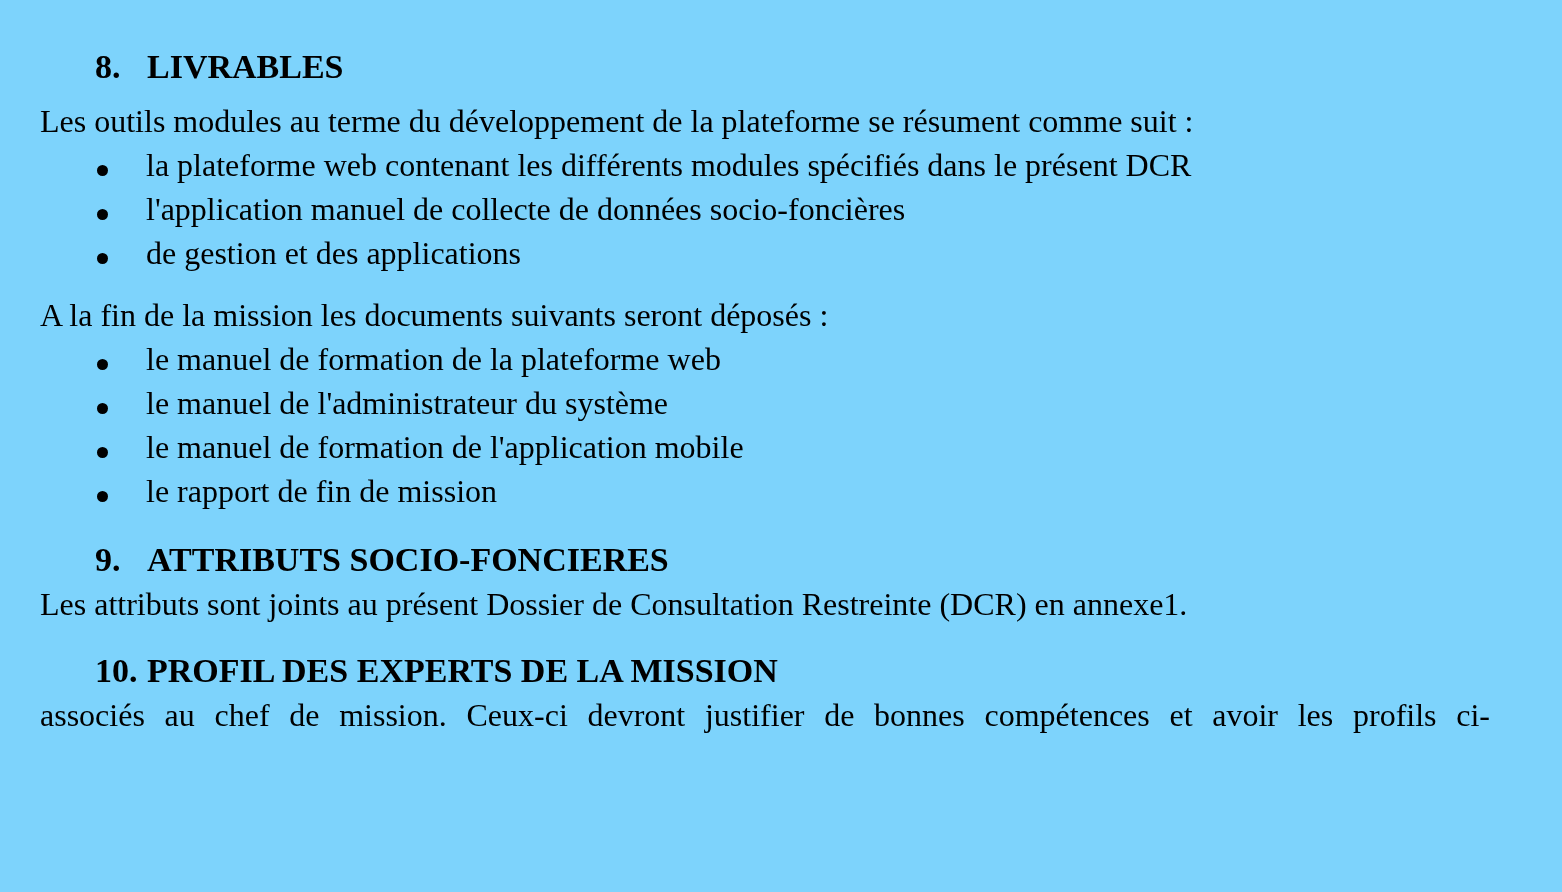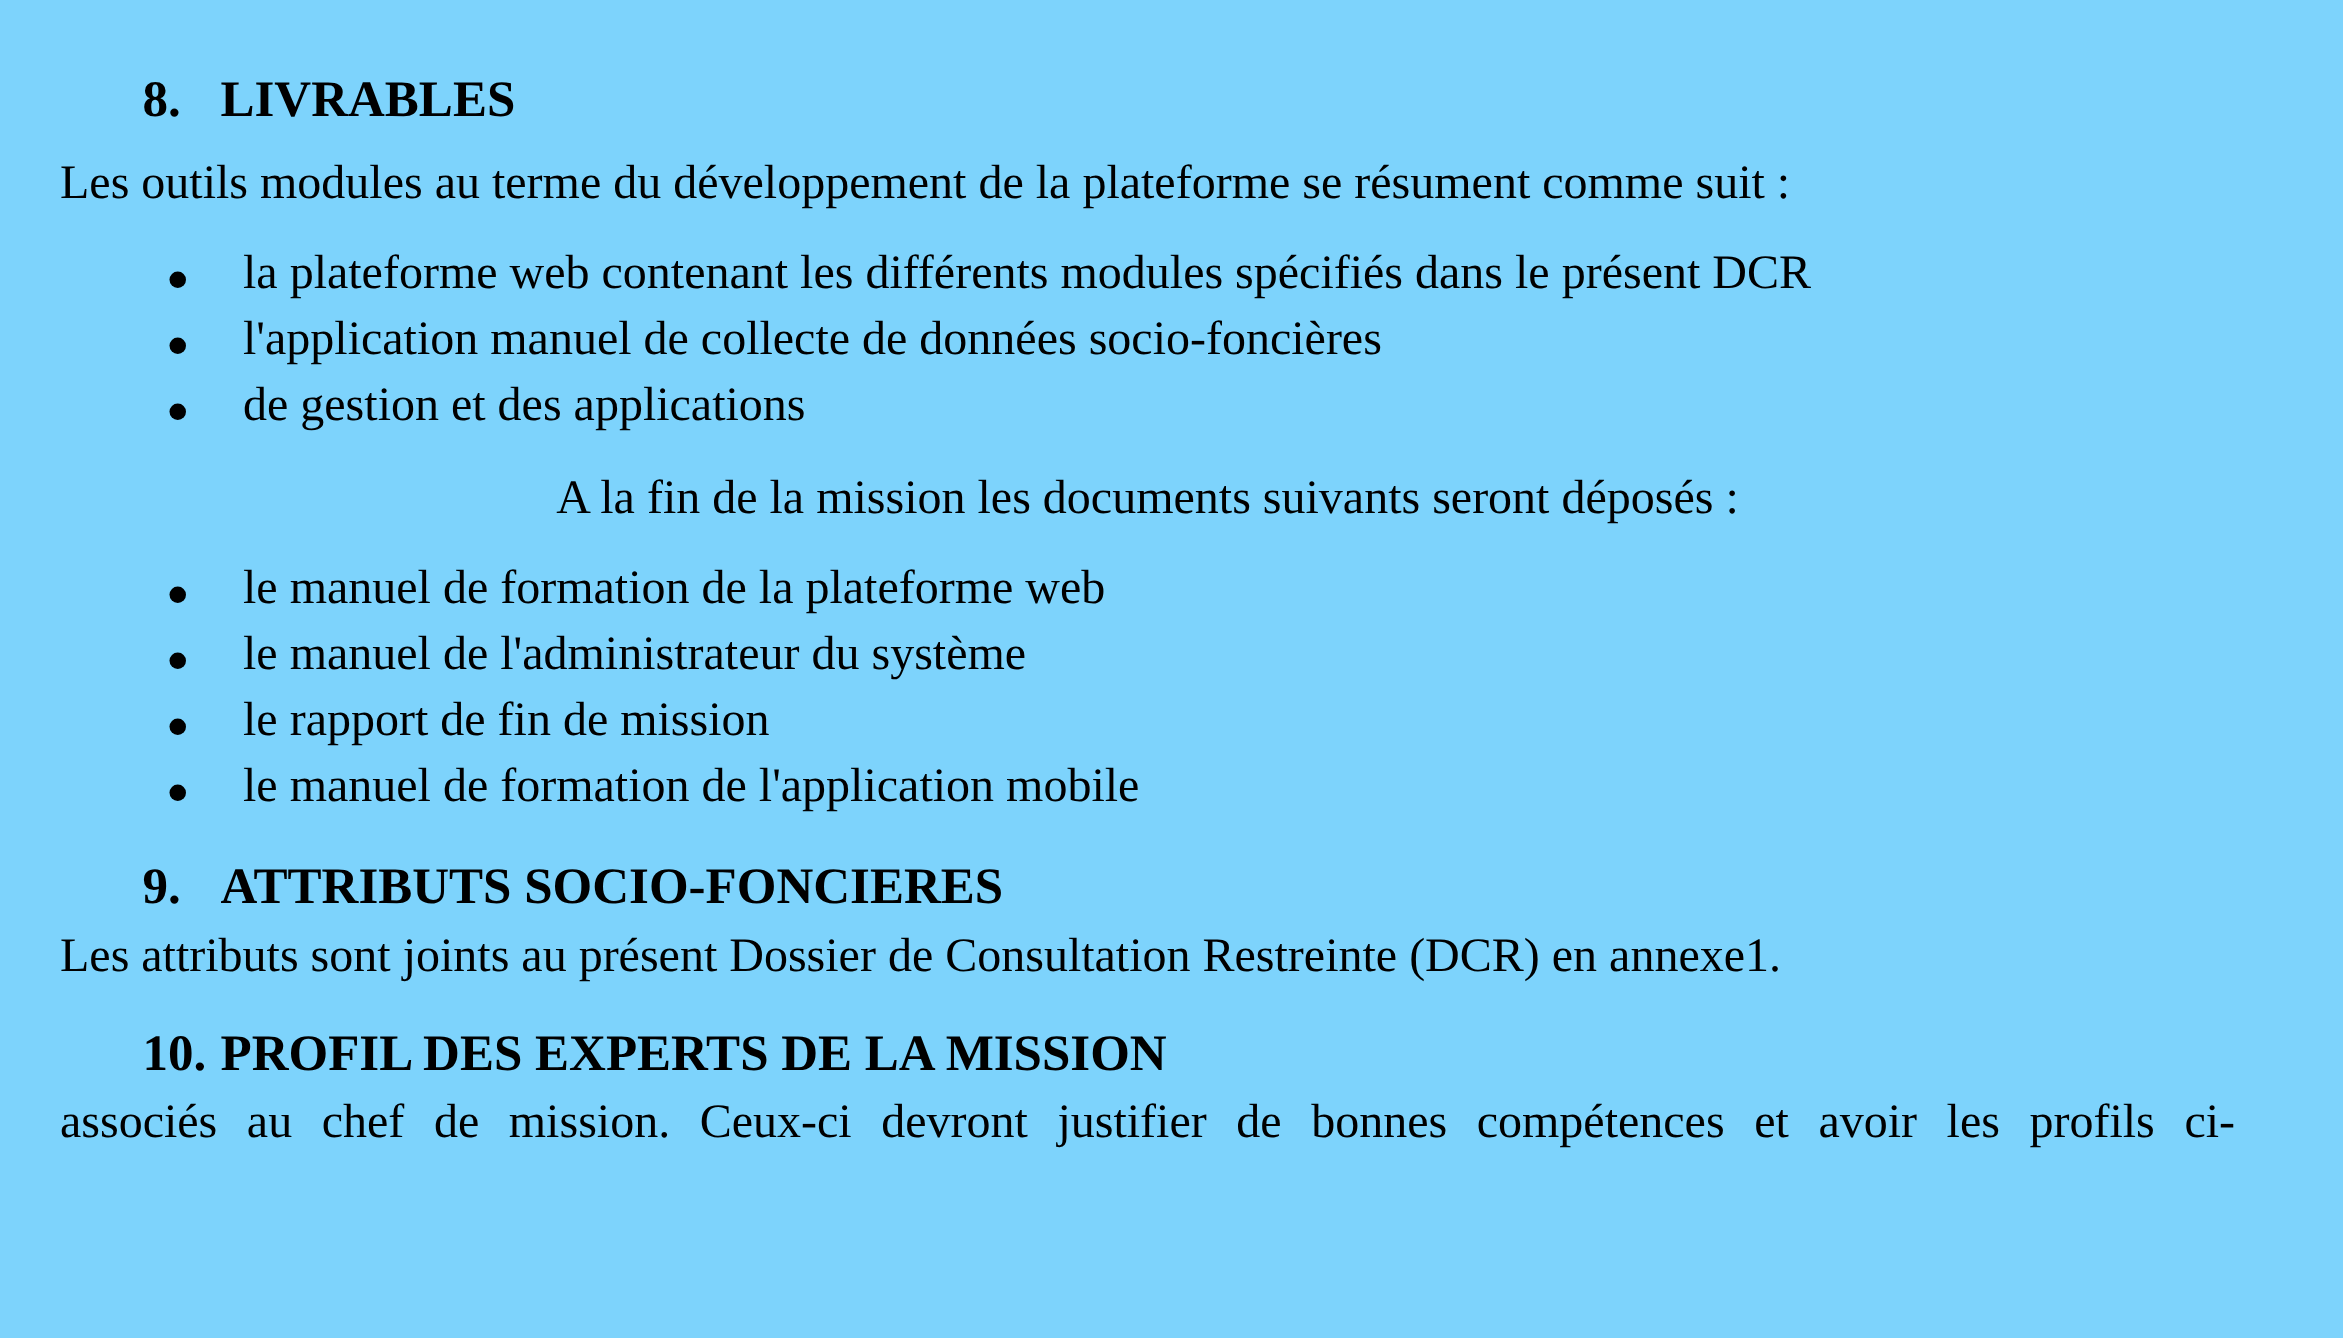--- a/index.html
+++ b/index.html
@@ -28,21 +28,21 @@
     line-height: 44px;
   }
   .h-num {
     display: inline-block;
     min-width: 52px;
   }
   p {
     margin: 0;
   }
   ul {
-    margin: 16px;
+    margin: 0;
     padding: 0;
     list-style: none;
   }
   li {
     position: relative;
     padding-left: 106px;
   }
   .bullet-dot {
     position: absolute;
     left: 57px;
@@ -55,21 +55,21 @@
   .hl {
     background: var(--highlight, #d8e9cf);
     padding: 5px 0 4px 0;
   }
   .force-just {
     text-align: justify;
     text-align-last: justify;
     word-spacing: -0.5px;
   }
   .mb-10 { margin-bottom: 10px; }
-  .mt-18 { margin-top: 18px; text-align: center; }
+  .mt-18 { margin-top: 18px; }
   .mt-25 { margin-top: 25px; }
   .mt-23 { margin-top: 23px; }
 </style>
 </head>
 <body>
 
 <div class="page">
 
   <h2 class="heading mb-10"><span class="h-num">8.</span><span>LIVRABLES</span></h2>
 
@@ -82,22 +82,22 @@
         <span class="bullet-dot"></span>
         <div>de gestion et des applications</div>
       </li>
   </ul>
 
   <p class="mt-18">A la fin de la mission les documents suivants seront déposés :</p>
 
   <ul>
     <li><span class="bullet-dot"></span><span>le manuel de formation de la plateforme web</span></li>
     <li><span class="bullet-dot"></span><span>le manuel de l'administrateur du système</span></li>
+    <li><span class="bullet-dot"></span><span>le manuel de formation de l'application mobile</span></li>
     <li><span class="bullet-dot"></span><span>le rapport de fin de mission</span></li>
-    <li><span class="bullet-dot"></span><span>le manuel de formation de l'application mobile</span></li>
   </ul>
 
   <h2 class="heading mt-25"><span class="h-num">9.</span><span>ATTRIBUTS SOCIO-FONCIERES</span></h2>
 
   <p>Les attributs sont joints au présent Dossier de Consultation Restreinte (DCR) en annexe1.</p>
 
   <h2 class="heading mt-23"><span class="h-num">10.</span><span>PROFIL DES EXPERTS DE LA MISSION</span></h2>
 
   <p class="force-just">associés au chef de mission. Ceux-ci devront justifier de bonnes compétences et avoir les profils ci-</p>
 

